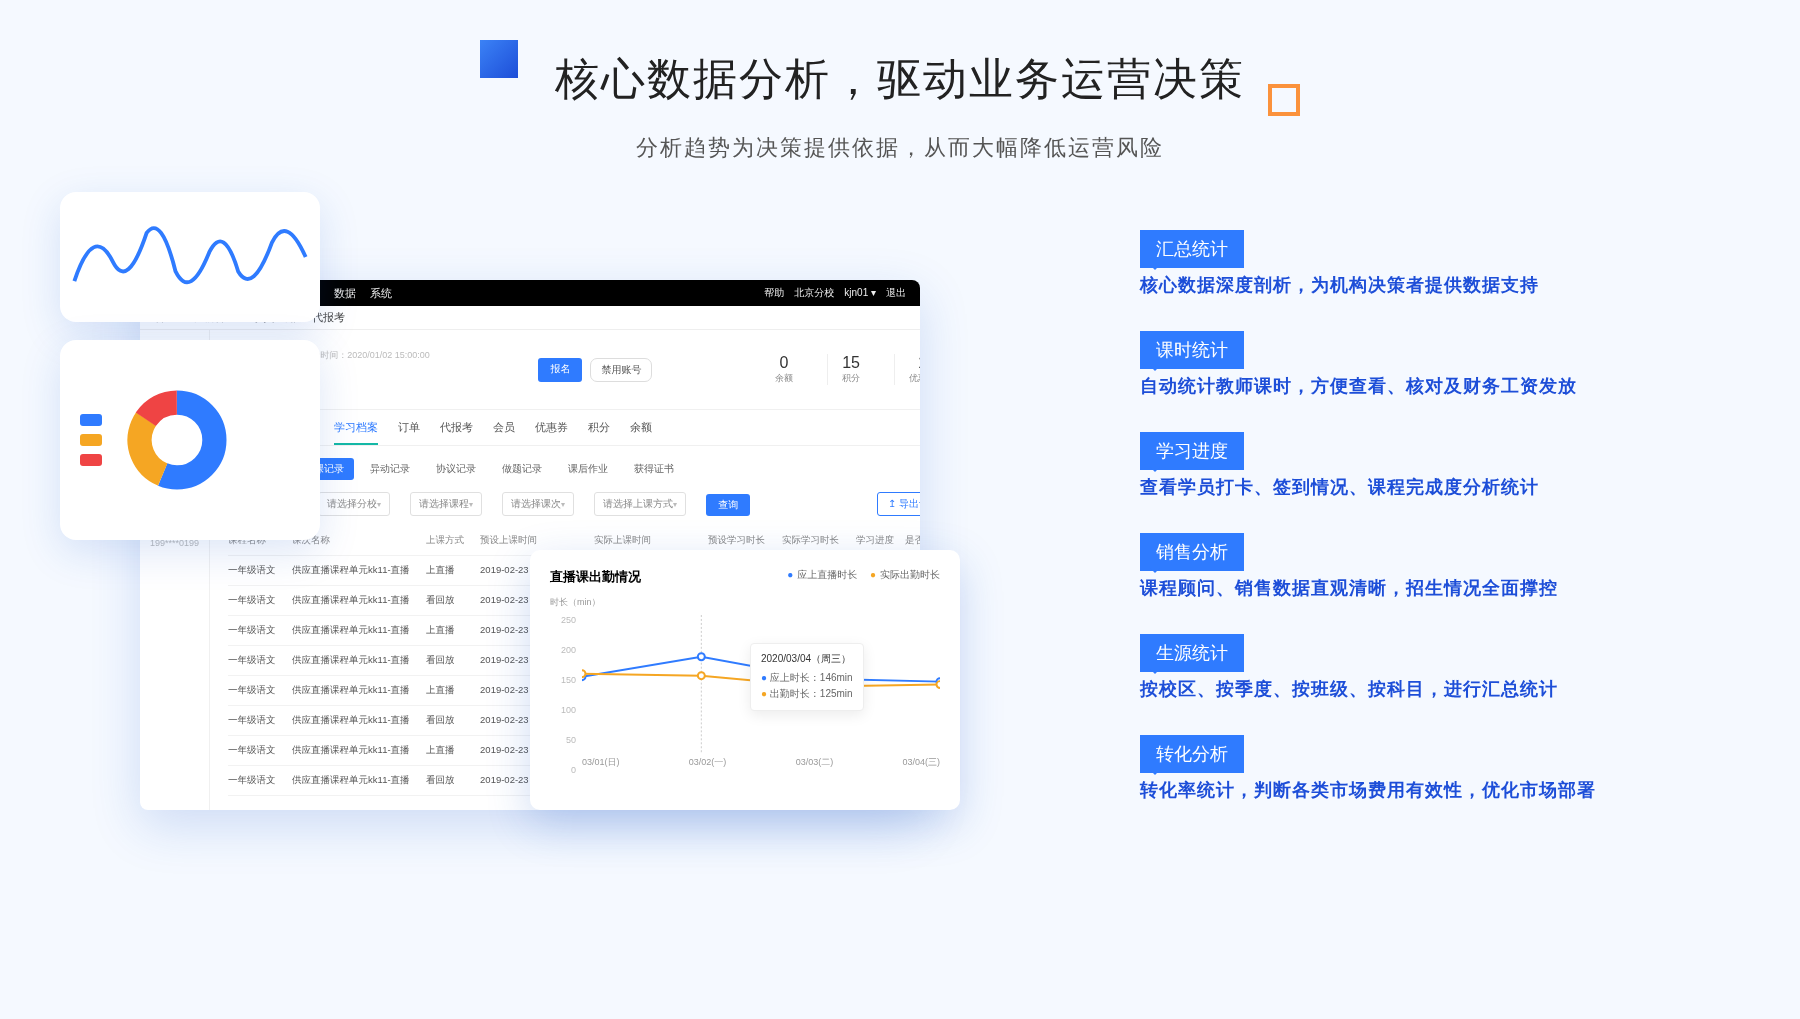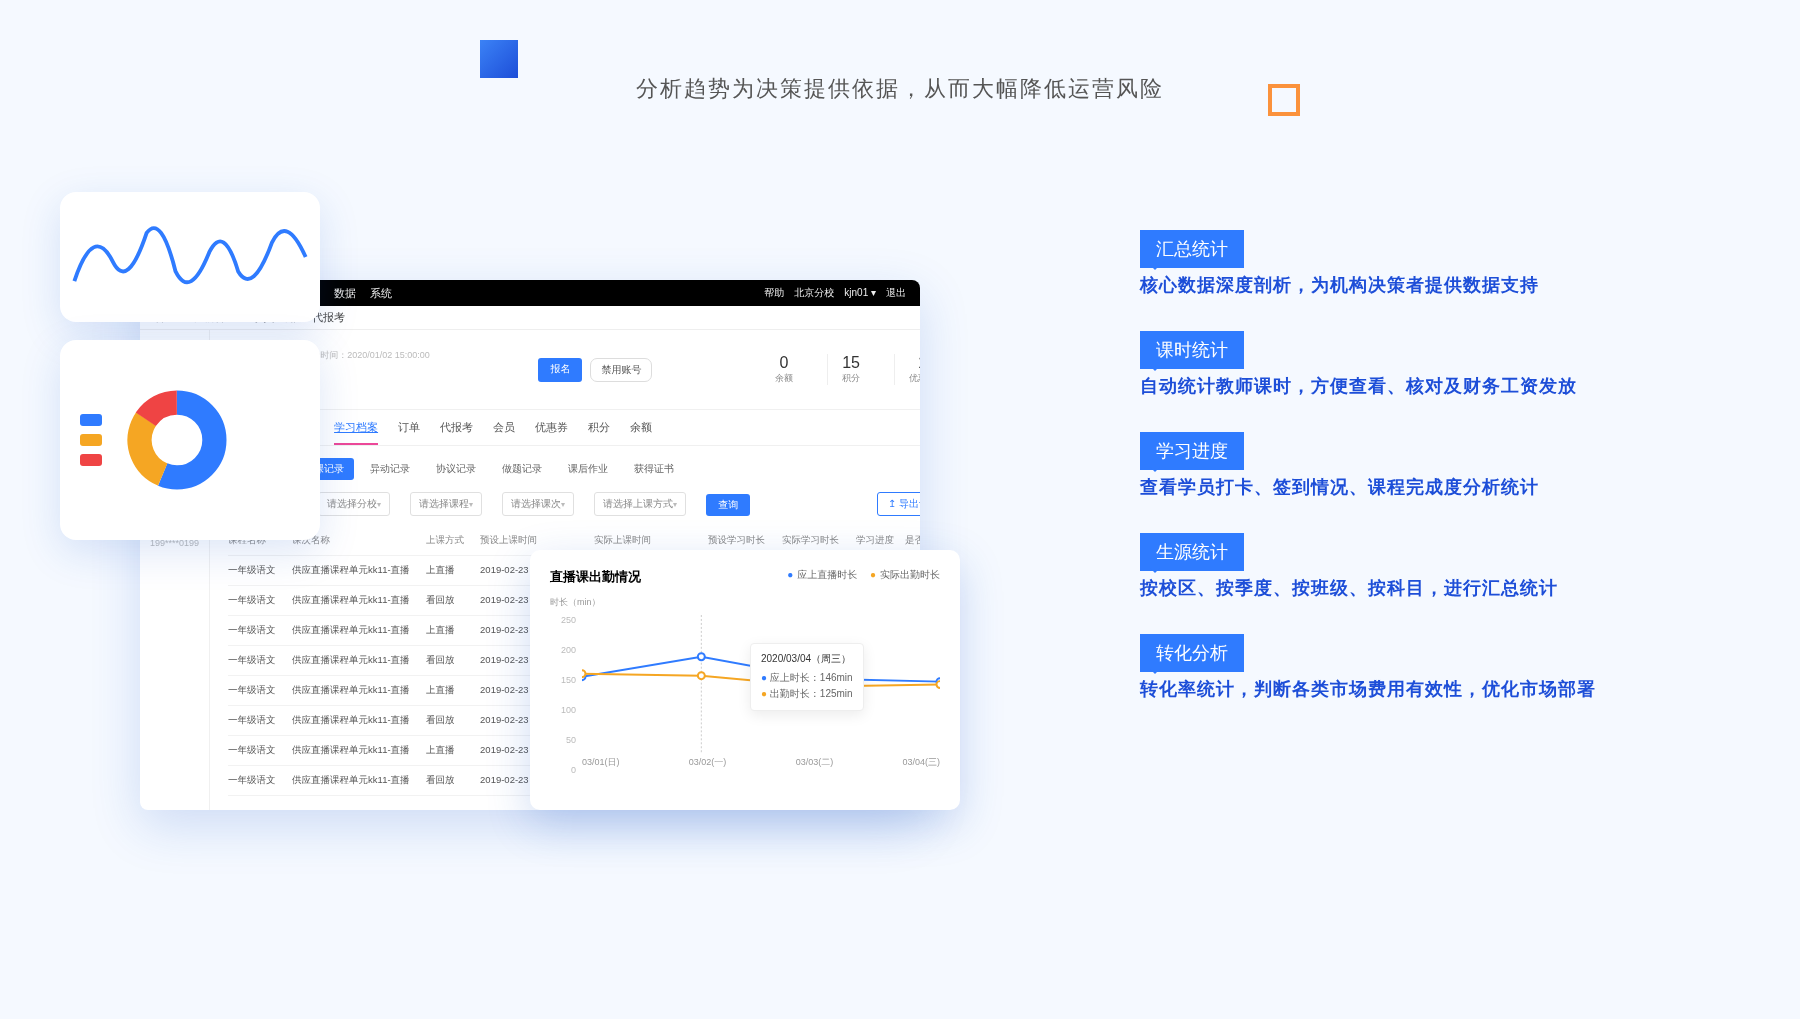--- a/index.html
+++ b/index.html
@@ -40,21 +40,21 @@
 .profile-actions { display:flex; gap:8px; }
 .btn-p { background:#2f7bff; color:#fff; padding:4px 12px; border-radius:3px; font-size:10px; }
 .btn-s { border:1px solid #ddd; color:#555; padding:4px 10px; border-radius:7px; font-size:10px; }
 .stats { display:flex; gap:20px; }
 .stat { text-align:center; padding:0 14px; border-left:1px solid #eee; }
 .stat:first-child { border:none; }
 .stat .v { font-size:16px; font-weight:500; }
 .stat .l { font-size:9px; color:#888; }
 .tabs1 { display:flex; gap:20px; padding:10px 18px 0; font-size:11px; color:#555; border-bottom:1px solid #f0f0f0; }
 .tabs1 span { padding-bottom:8px; }
-.tabs1 .act { color:#2f7bff; border-bottom:2px solid #ec4899;text-decoration:underline; }
+.tabs1 .act { color:#2f7bff; border-bottom:2px solid #14b8a6; }
 .tabs2 { display:flex; gap:6px; padding:12px 18px; font-size:10px; align-items:center; }
 .chip { padding:4px 10px; border-radius:3px; color:#666; }
 .chip.act { background:#2f7bff; color:#fff; }
 .filters { display:flex; gap:20px; padding:0 18px 10px; font-size:10px; align-items:flex-end; }
 .sel { border:1px solid #e0e0e0; padding:4px 8px; border-radius:3px; color:#888; min-width:70px; display:flex; justify-content:space-between; align-items:center; }
 .sel::after { content:"▾"; color:#bbb; font-size:8px; }
 .sel.filled { color:#333; }
 .btn-q { background:#2f7bff; color:#fff; padding:4px 12px; border-radius:3px; }
 .btn-e { border:1px solid #2f7bff; color:#2f7bff; padding:4px 10px; border-radius:3px; margin-left:auto; }
 .tbl { padding:0 18px; }
@@ -86,20 +86,21 @@
 .f-tag { display:inline-block; background:#2f7bff; color:#fff; font-size:18px; padding:7px 16px; border-radius:0; position:relative; }
 .f-tag::after { content:""; position:absolute; left:10px; bottom:-7px; border:5px solid transparent; border-top-color:#2f7bff; }
 .f-desc { margin-top:5px; font-size:18px; color:#1d4ed8; letter-spacing:1px;font-weight:bold; }
 </style>
 </head>
 <body>
 
 <div class="hero">
   <div class="hero-deco1"></div>
   <div class="hero-deco2"></div>
+  <h1>核心数据分析，驱动业务运营决策</h1>
   <p>分析趋势为决策提供依据，从而大幅降低运营风险</p>
 </div>
 
 <div class="mock-stage">
 
   <div class="line-card">
     <svg viewBox="0 0 240 110">
       <path d="M0 80 Q20 20 40 60 Q55 90 75 30 Q90 10 105 70 Q120 100 140 50 Q155 20 170 70 Q185 95 205 40 Q220 10 240 55" fill="none" stroke="#2f7bff" stroke-width="4"></path>
     </svg>
   </div>
@@ -363,15 +364,16 @@
         <div class="tt-row tt-o">出勤时长：125min</div>
       </div>
     </div>
   </div>
 </div>
 
 <div class="features" id="features">
     <div class="feature"><div class="f-tag">汇总统计</div><div class="f-desc">核心数据深度剖析，为机构决策者提供数据支持</div></div>
     <div class="feature"><div class="f-tag">课时统计</div><div class="f-desc">自动统计教师课时，方便查看、核对及财务工资发放</div></div>
     <div class="feature"><div class="f-tag">学习进度</div><div class="f-desc">查看学员打卡、签到情况、课程完成度分析统计</div></div>
+    <div class="feature"><div class="f-tag">销售分析</div><div class="f-desc">课程顾问、销售数据直观清晰，招生情况全面撑控</div></div>
     <div class="feature"><div class="f-tag">生源统计</div><div class="f-desc">按校区、按季度、按班级、按科目，进行汇总统计</div></div>
     <div class="feature"><div class="f-tag">转化分析</div><div class="f-desc">转化率统计，判断各类市场费用有效性，优化市场部署</div></div>
   </div>
 
 </body></html>

